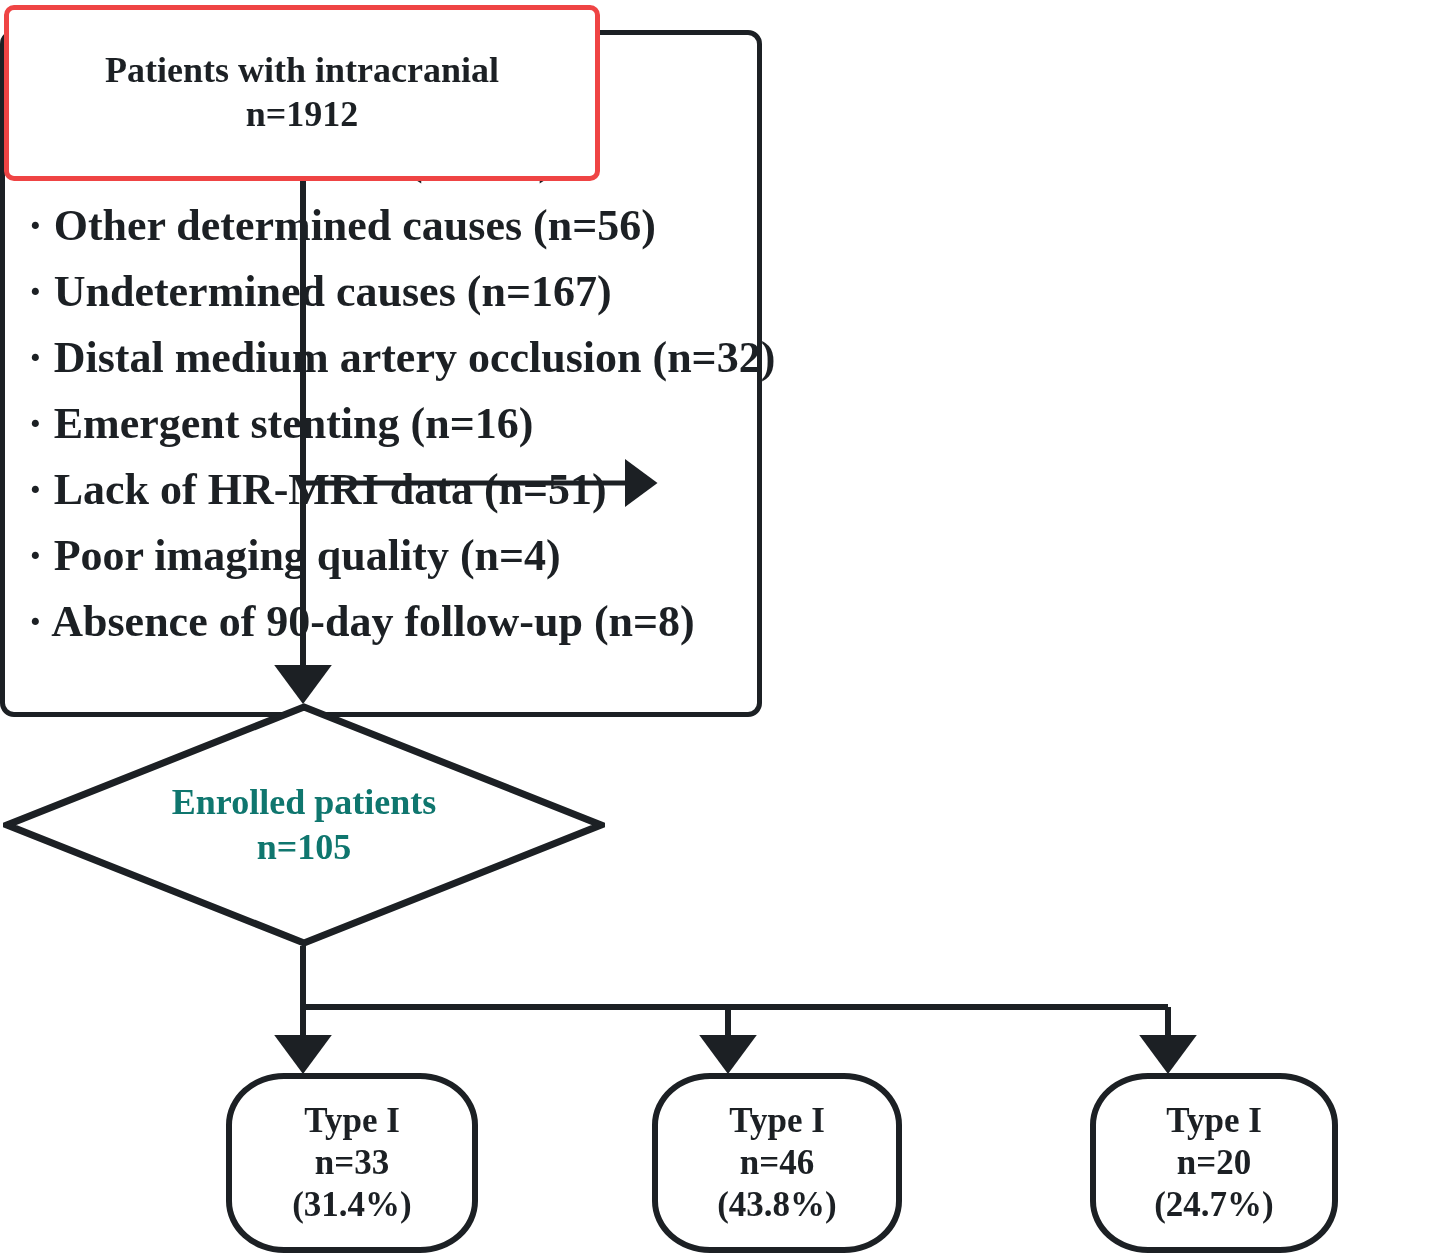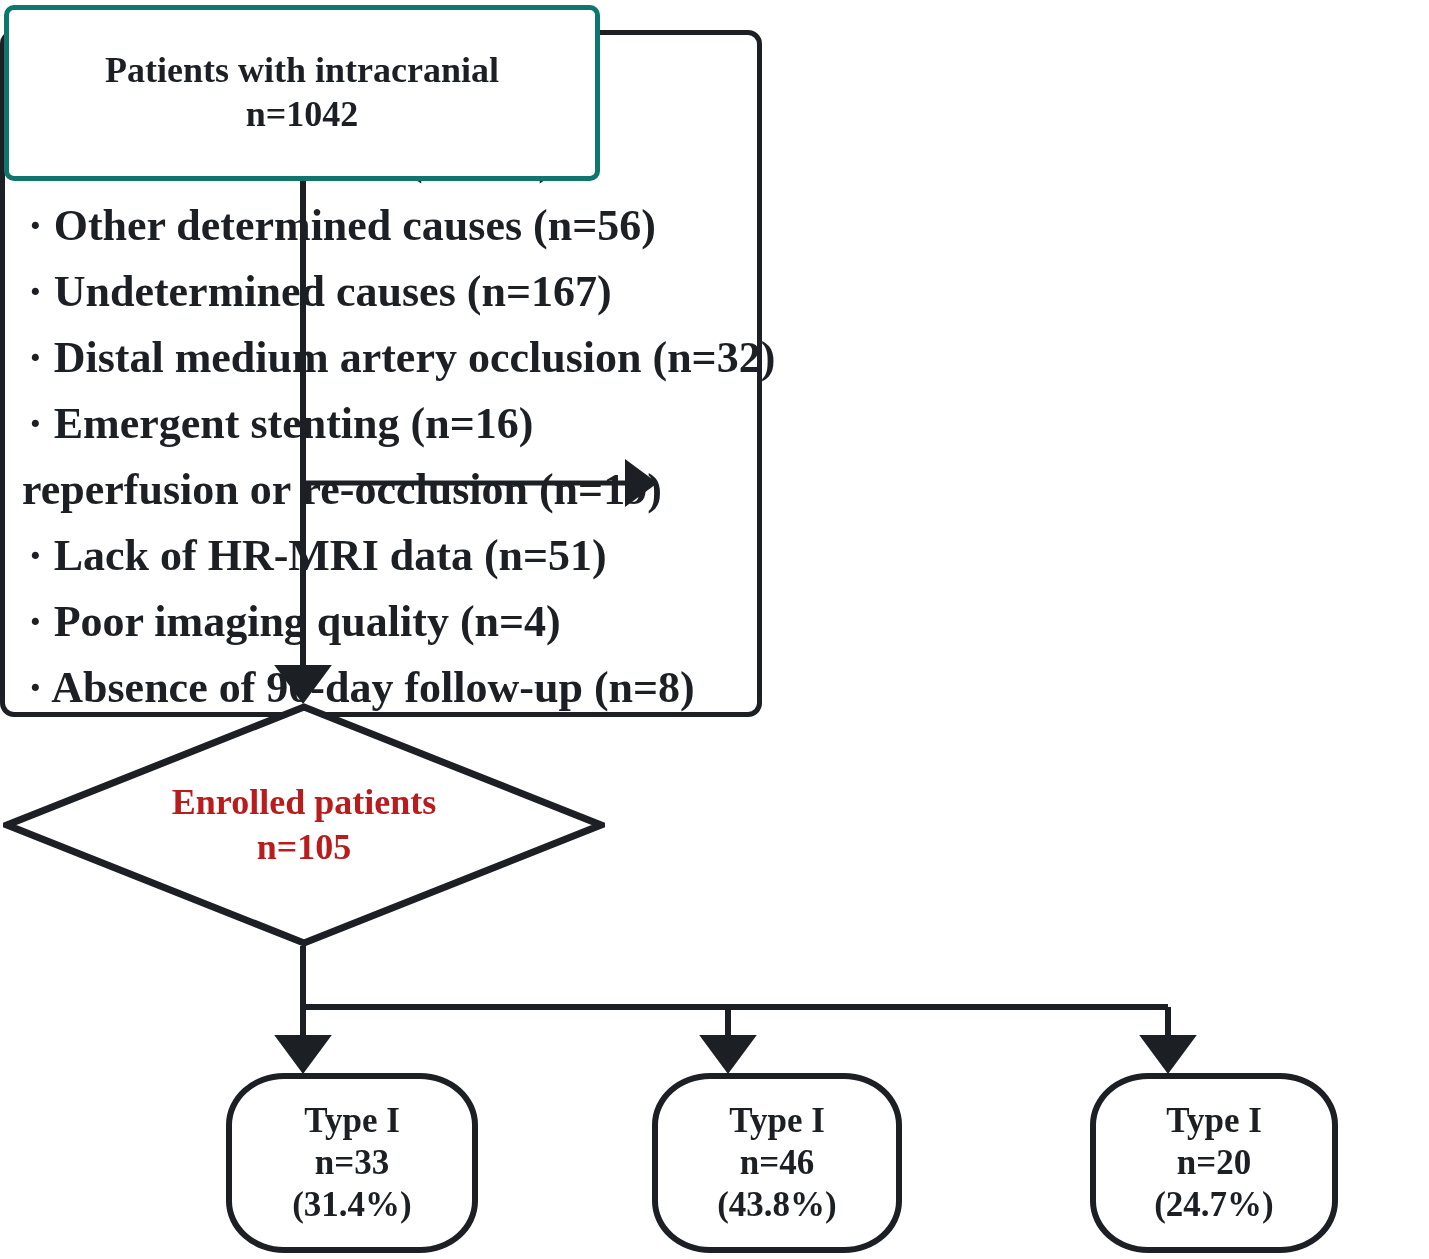--- a/index.html
+++ b/index.html
@@ -22,21 +22,21 @@
     box-sizing: border-box;
     background: #ffffff;
     color: #1c2024;
     font-weight: bold;
     display: flex;
     flex-direction: column;
     align-items: center;
     justify-content: center;
   }
   .rect-node {
-    border: 5px solid #0f766e;
+    border: 5px solid #ef4444;
     border-radius: 10px;
     text-align: right;
   }
   .line {
     margin: 0;
     padding: 0;
     white-space: nowrap;
   }
 
   
@@ -83,21 +83,21 @@
   #diamond-label {
     position: absolute;
     left: 3px;
     top: 703px;
     width: 602px;
     height: 244px;
     display: flex;
     flex-direction: column;
     align-items: center;
     justify-content: center;
-    color: #b91c1c;
+    color: #0f766e;
     font-weight: bold;
     font-size: 36px;
     line-height: 1.25;
     text-align: center;
     pointer-events: none;
   }
 
   
   .round-node {
     border: 6px solid #1c2024;
@@ -145,31 +145,30 @@
 
     <line x1="303" y1="1007" x2="1168" y2="1007" stroke="#1c2024" stroke-width="6"></line>
 
     <line x1="303" y1="1007" x2="303" y2="1053" stroke="#1c2024" stroke-width="6" marker-end="url(#arrow-down)"></line>
     <line x1="728" y1="1007" x2="728" y2="1053" stroke="#1c2024" stroke-width="6" marker-end="url(#arrow-down)"></line>
     <line x1="1168" y1="1007" x2="1168" y2="1053" stroke="#1c2024" stroke-width="6" marker-end="url(#arrow-down)"></line>
   </svg>
 
   <div class="node rect-node" id="top-box">
     <div class="line">Patients with intracranial</div>
-    <div class="line">n=1042</div>
+    <div class="line">n=1912</div>
   </div>
 
   <div id="exclusion-box">
     <div class="excl-title">Excluded(n=937):</div>
     <div class="excl-item">· Cardiac embolism (n=427).</div>
     <div class="excl-item">· Other determined causes (n=56)</div>
     <div class="excl-item">· Undetermined causes (n=167)</div>
     <div class="excl-item">· Distal medium artery occlusion (n=32)</div>
     <div class="excl-item">· Emergent stenting (n=16)</div>
-    <div class="excl-cont">reperfusion or re-occlusion (n=19)</div>
     <div class="excl-item">· Lack of HR-MRI data (n=51)</div>
     <div class="excl-item">· Poor imaging quality (n=4)</div>
     <div class="excl-item">· Absence of 90-day follow-up (n=8)</div>
   </div>
 
   <div id="diamond-wrap">
     <svg width="602" height="244" viewBox="0 0 602 244">
       <polygon points="301,4 598,122 301,240 4,122" fill="#ffffff" stroke="#1c2024" stroke-width="7"></polygon>
     </svg>
   </div>

